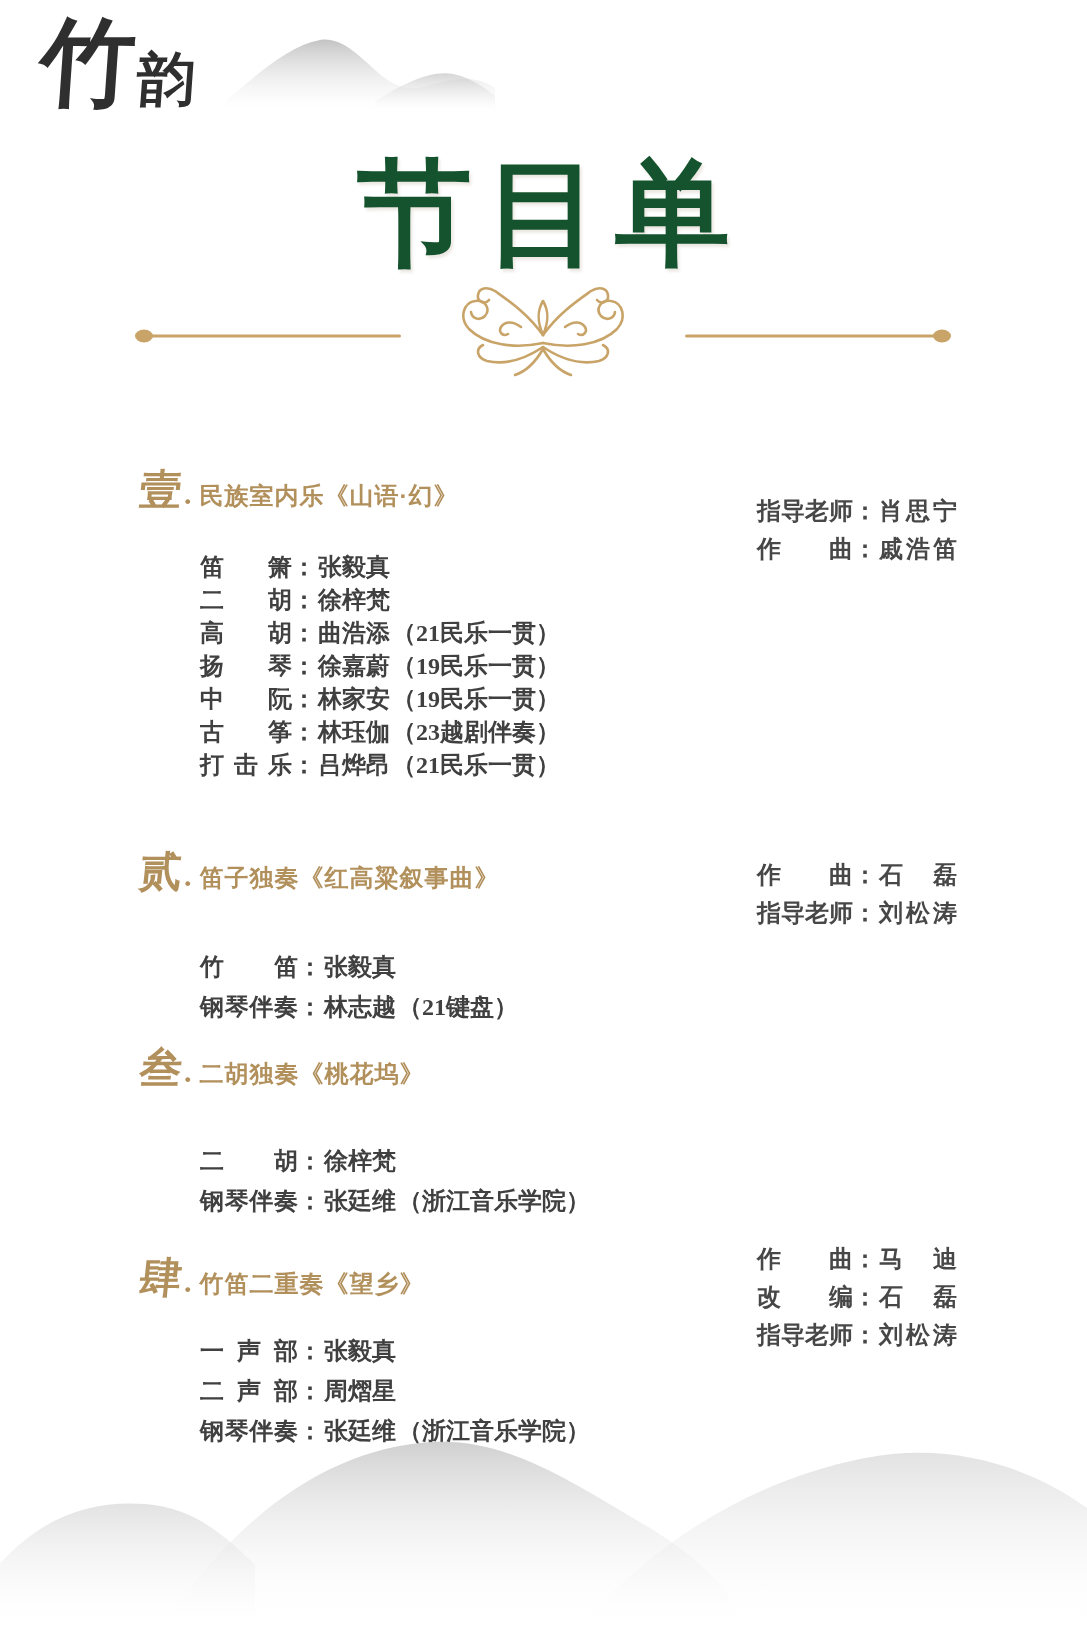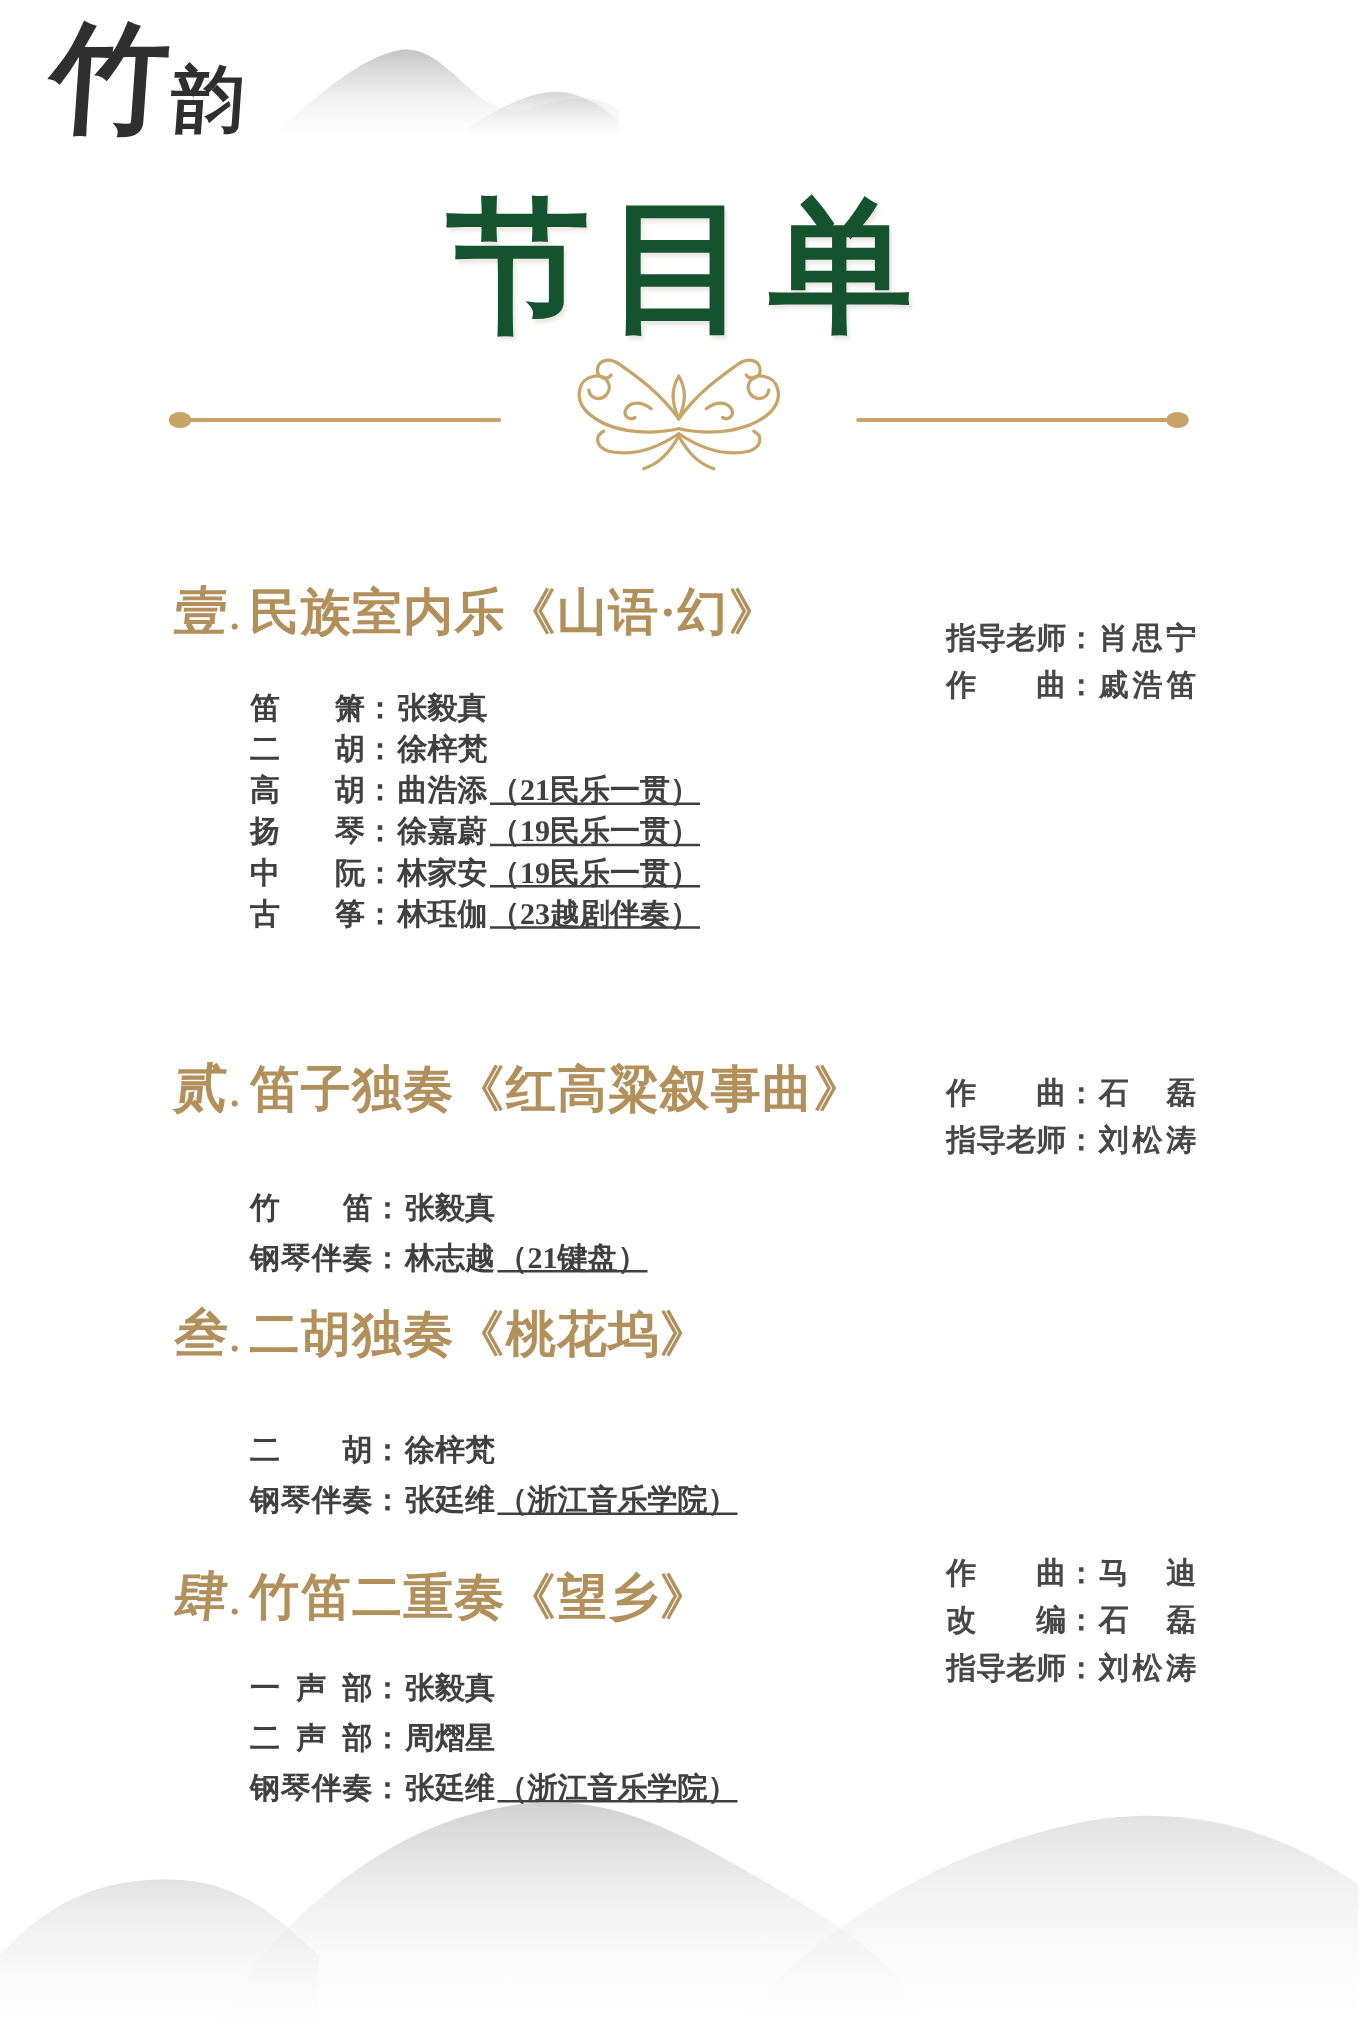--- a/index.html
+++ b/index.html
@@ -52,23 +52,23 @@
   .program--p4 .heading{margin-top:18px;}
   .pnum{
     font-size:42px;
     font-weight:bold;
     font-family:"Liberation Serif", serif;
     transform:skewX(-6deg);
     display:inline-block;
   }
   .pdot{font-size:30px;font-weight:bold;margin:0 8px 0 2px;}
   .ptitle{
-    font-size:40px;
-    font-weight:bold;
-    font-family:Liberation Serif, serif;
+    font-size:24px;
+    font-weight:bold;
+    font-family:Liberation Sans, sans-serif;
     letter-spacing:1px;
   }
   
   .credits{
     position:absolute;left:617px;
     line-height:38px;
     font-size:24px;
     font-weight:bold;
     color:#474747;
     white-space:nowrap;
@@ -98,21 +98,21 @@
   .program--p2 .performers{margin-top:42px;line-height:40px;}
   .program--p3 .performers{margin-top:40px;line-height:40px;}
   .program--p4 .performers{margin-top:20px;line-height:40px;}
   .role{
     display:inline-block;width:98px;
     text-align:justify;text-align-last:justify;
     vertical-align:bottom;
   }
   .program--p1 .role{width:92px;}
   .pname{margin-left:2px;}
-  .pnote{margin-left:2px;text-decoration:underline;}
+  .pnote{margin-left:2px;}
   .colon{display:inline-block;}
   
   .bottom-mountains{position:absolute;left:0;top:1400px;}
 </style>
 </head>
 <body>
 
 <div class="page">
 
   <div class="logo">
@@ -164,20 +164,21 @@
         <span class="credit-label">作曲</span><span class="colon">：</span><span class="credit-value">戚浩笛</span>
       </div>
     </div>
     <ul class="performers">
       <li class="performer-row"><span class="role">笛箫</span><span class="colon">：</span><span class="pname">张毅真</span><span class="pnote"></span></li>
       <li class="performer-row"><span class="role">二胡</span><span class="colon">：</span><span class="pname">徐梓梵</span><span class="pnote"></span></li>
       <li class="performer-row"><span class="role">高胡</span><span class="colon">：</span><span class="pname">曲浩添</span><span class="pnote">（21民乐一贯）</span></li>
       <li class="performer-row"><span class="role">扬琴</span><span class="colon">：</span><span class="pname">徐嘉蔚</span><span class="pnote">（19民乐一贯）</span></li>
       <li class="performer-row"><span class="role">中阮</span><span class="colon">：</span><span class="pname">林家安</span><span class="pnote">（19民乐一贯）</span></li>
       <li class="performer-row"><span class="role">古筝</span><span class="colon">：</span><span class="pname">林珏伽</span><span class="pnote">（23越剧伴奏）</span></li>
+      <li class="performer-row"><span class="role">打击乐</span><span class="colon">：</span><span class="pname">吕烨昂</span><span class="pnote">（21民乐一贯）</span></li>
     </ul>
   </section>
 
   <section class="program program--p2">
     <div class="heading">
       <span class="pnum">贰</span><span class="pdot">.</span><span class="ptitle">笛子独奏《红高粱叙事曲》</span>
     </div>
     <div class="credits">
       <div class="credit-row">
         <span class="credit-label">作曲</span><span class="colon">：</span><span class="credit-value">石磊</span>

